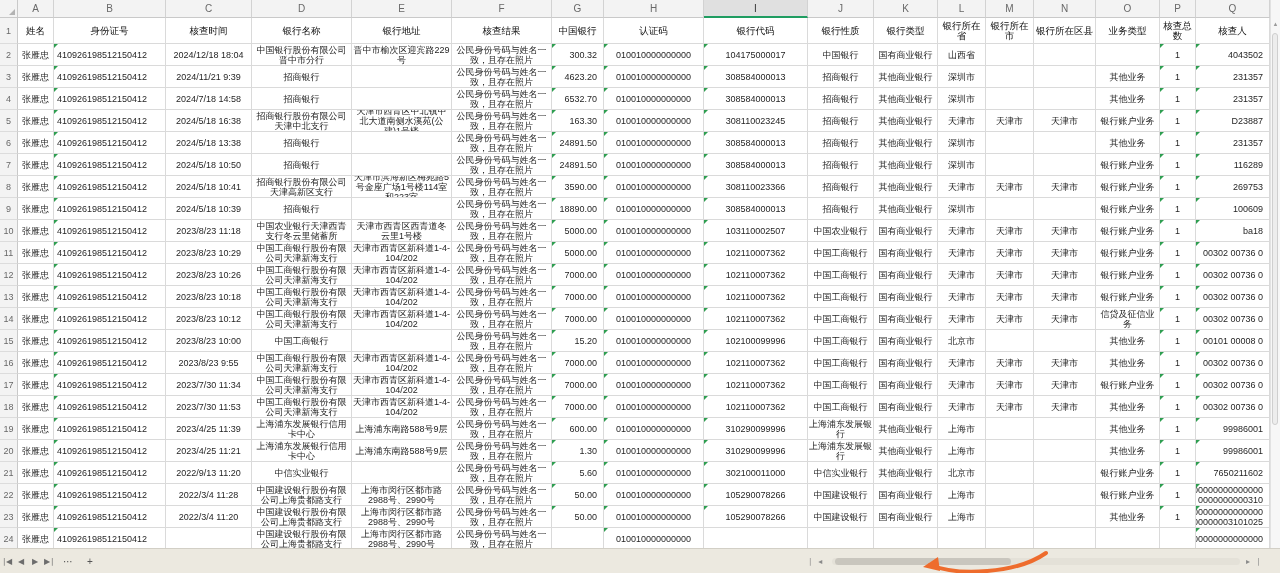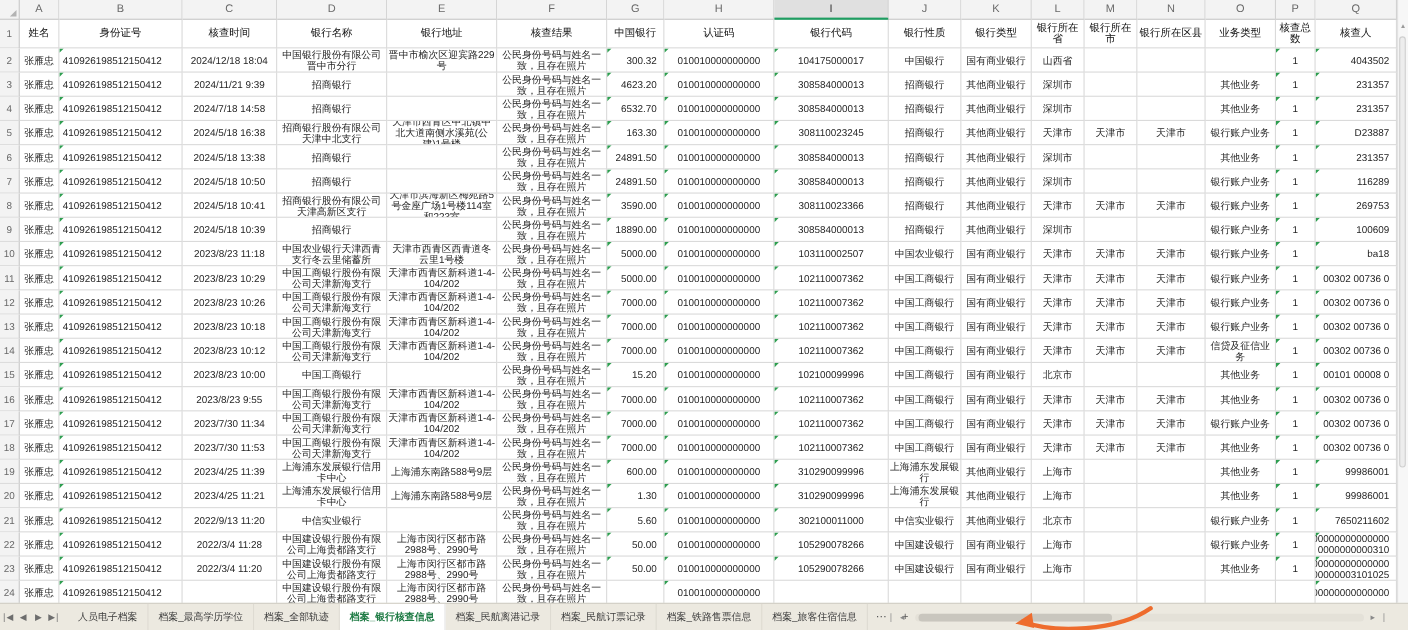--- a/index.html
+++ b/index.html
@@ -1517,30 +1517,20 @@
   <div class="vscroll">
     <div class="vs-up">▲</div>
     <div class="vs-thumb"></div>
   </div>
 
   <div class="tabbar">
     <span class="navbtn">∣◀</span>
     <span class="navbtn">◀</span>
     <span class="navbtn">▶</span>
     <span class="navbtn">▶∣</span>
-    <div class="tabs" id="tabs">
-        <div class="tab">人员电子档案</div>
-        <div class="tab">档案_最高学历学位</div>
-        <div class="tab">档案_全部轨迹</div>
-        <div class="tab active">档案_银行核查信息</div>
-        <div class="tab">档案_民航离港记录</div>
-        <div class="tab">档案_民航订票记录</div>
-        <div class="tab">档案_铁路售票信息</div>
-        <div class="tab">档案_旅客住宿信息</div>
-      </div>
     <span class="tb-more">⋯</span>
     <span class="tb-add">+</span>
     <span class="hs-pre">∣ ◂</span>
     <div class="hs-track"></div>
     <div class="hs-thumb"></div>
     <span class="hs-post">▸ ∣</span>
   </div>
 
   <svg class="annot" viewBox="0 0 132 23">
     <path d="M10 15 C 38 26, 96 24, 126 3" fill="none" stroke="#ee6c2d" stroke-width="4" stroke-linecap="round"></path>

